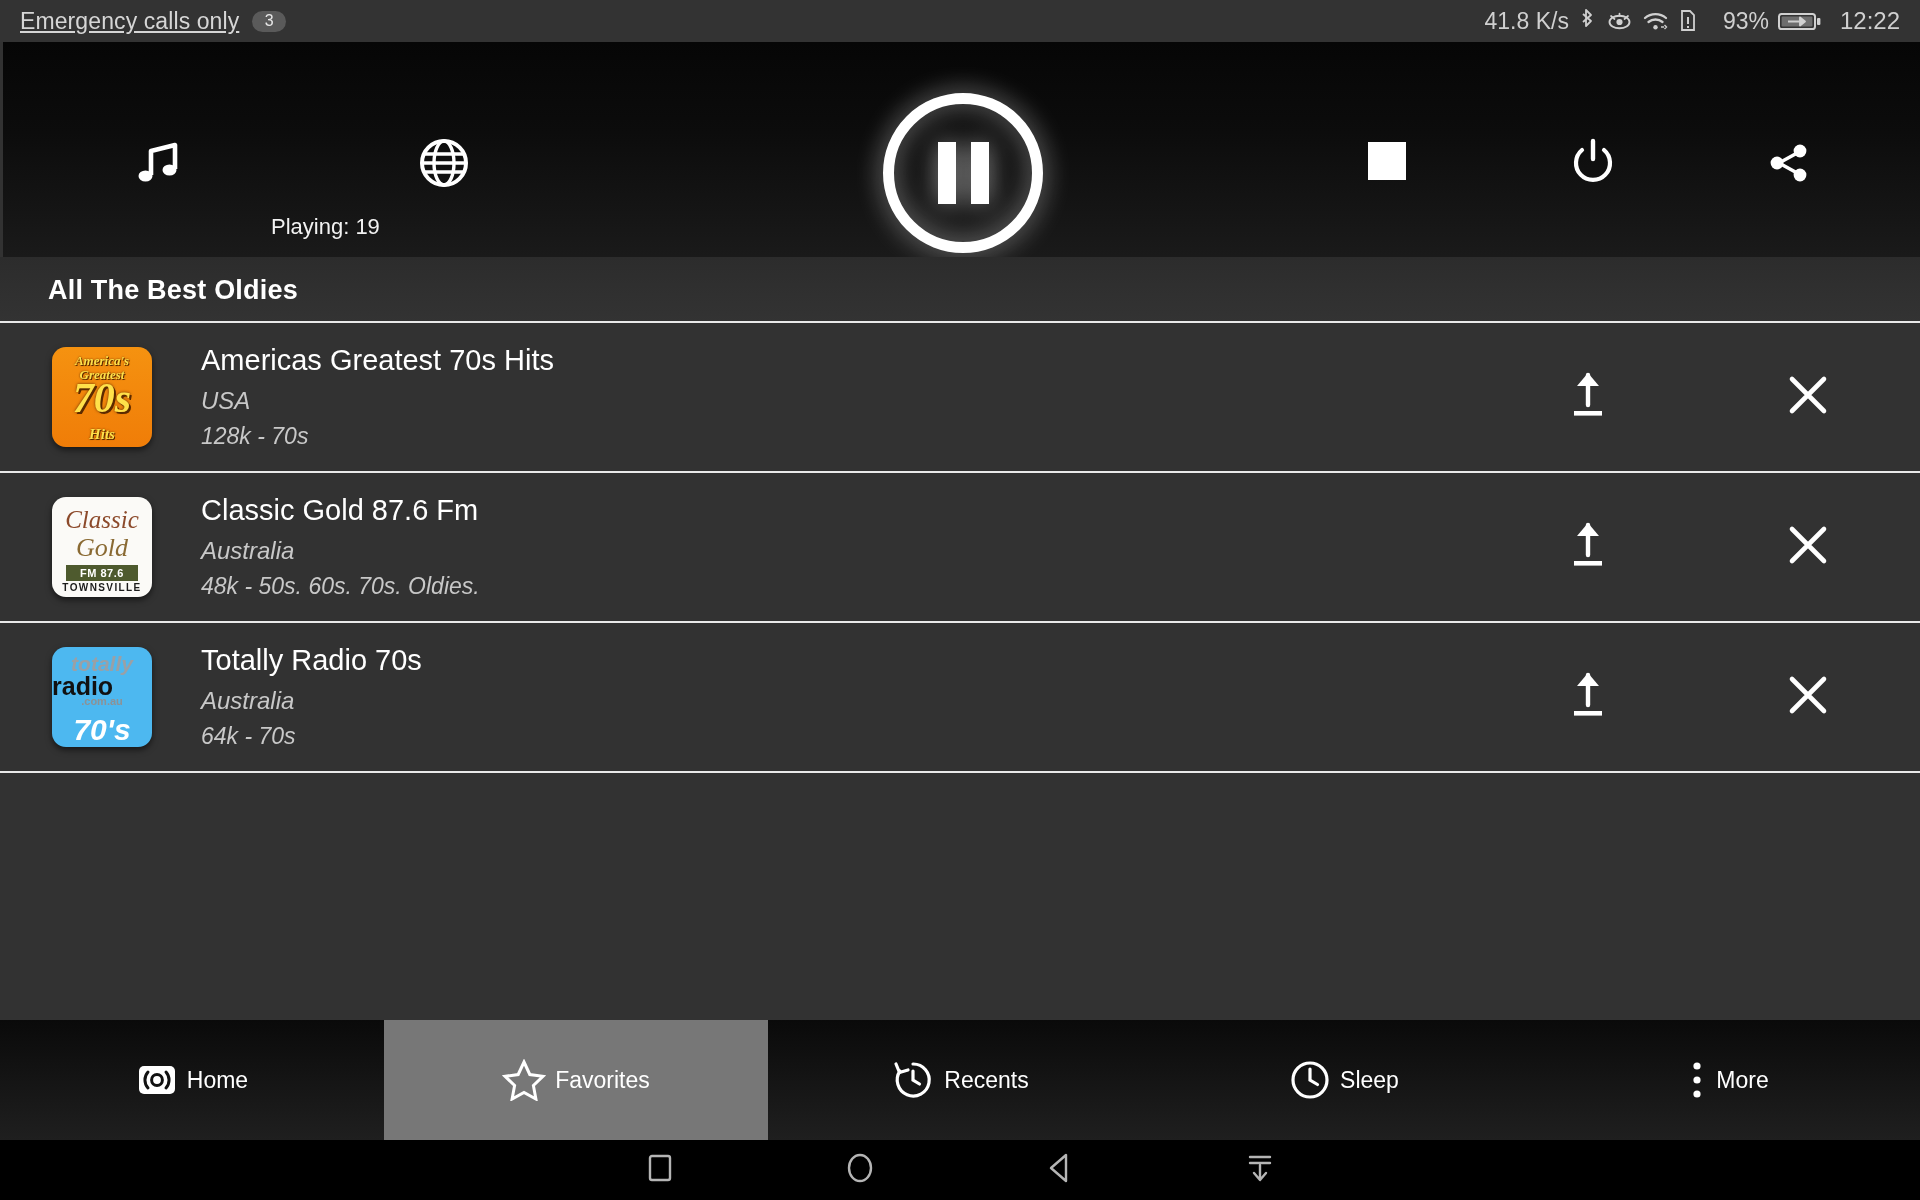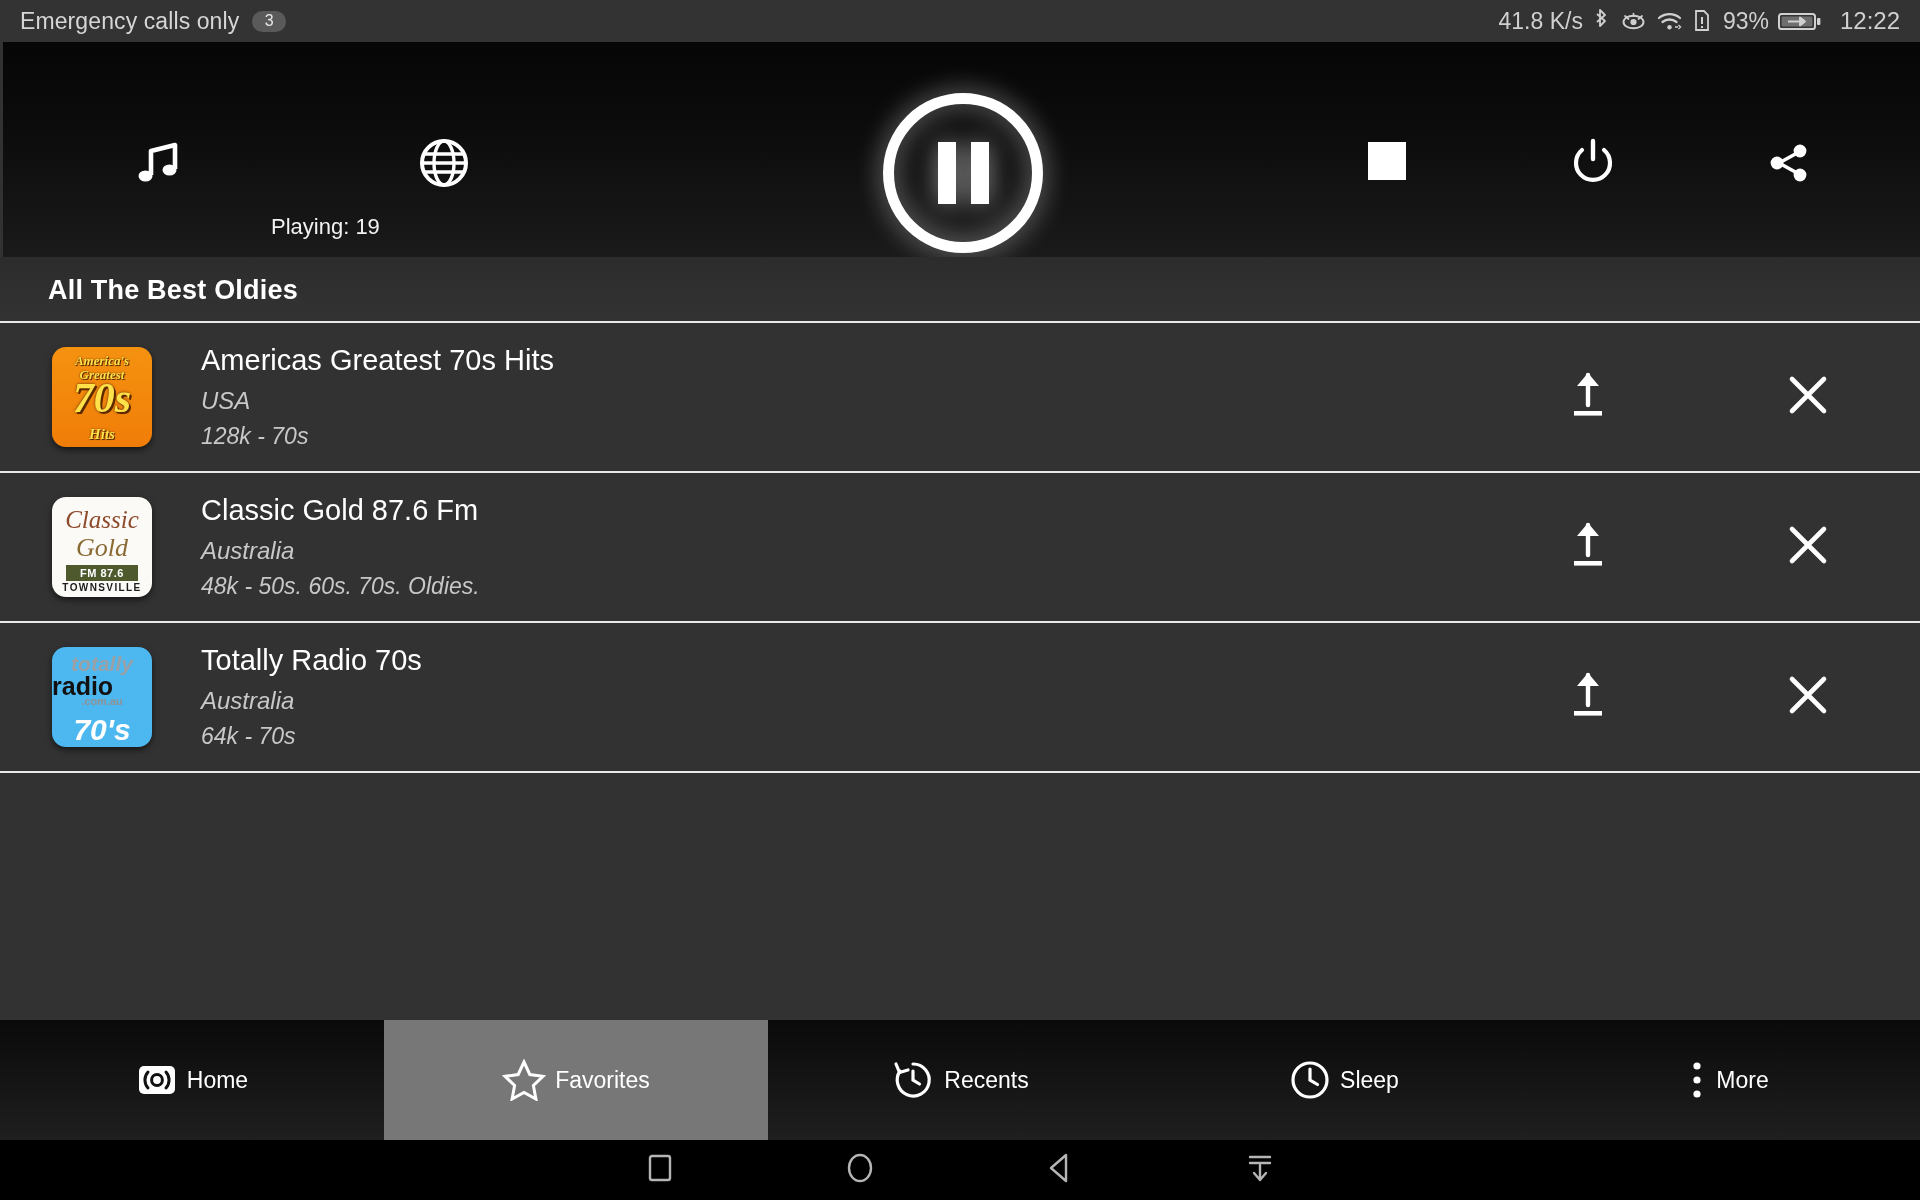--- a/index.html
+++ b/index.html
@@ -12,29 +12,29 @@
   #app { position:relative; width:1920px; height:1200px; background:#323232; }
 
   
   .statusbar {
     position:absolute; top:0; left:0; width:1920px; height:42px;
     background:#333333;
     display:flex; align-items:center; justify-content:space-between;
     padding:0 20px;
   }
   .sb-left { display:flex; align-items:center; gap:13px; }
-  .sb-carrier { color:#d6d6d6; font-size:23px; letter-spacing:.1px; }
+  .sb-carrier { color:#d6d6d6; font-size:23px; letter-spacing:.1px;text-decoration:underline; }
   .sb-badge {
     background:#5a5a5a; color:#e8e8e8; font-size:16px;
     border-radius:14px; padding:2px 11px 3px; line-height:1;
     min-width:34px; text-align:center;
   }
   .sb-right { display:flex; align-items:center; gap:9px; }
   .sb-speed { color:#d0d0d0; font-size:23px; }
-  .sb-pct { color:#d0d0d0; font-size:23px; margin-left:2px; }
+  .sb-pct { color:#d0d0d0; font-size:23px; margin-left:16px; }
   .sb-time { color:#d0d0d0; font-size:24px; margin-left:9px; }
   .sb-ic { display:flex; align-items:center; }
 
   
   .playerbar {
     position:absolute; top:42px; left:3px; width:1920px; height:215px;
     background:linear-gradient(to bottom,#060606 0%, #0c0c0c 42%, #1a1a1a 100%);
   }
   .pb-btn {
     position:absolute; display:flex; flex-direction:column;

